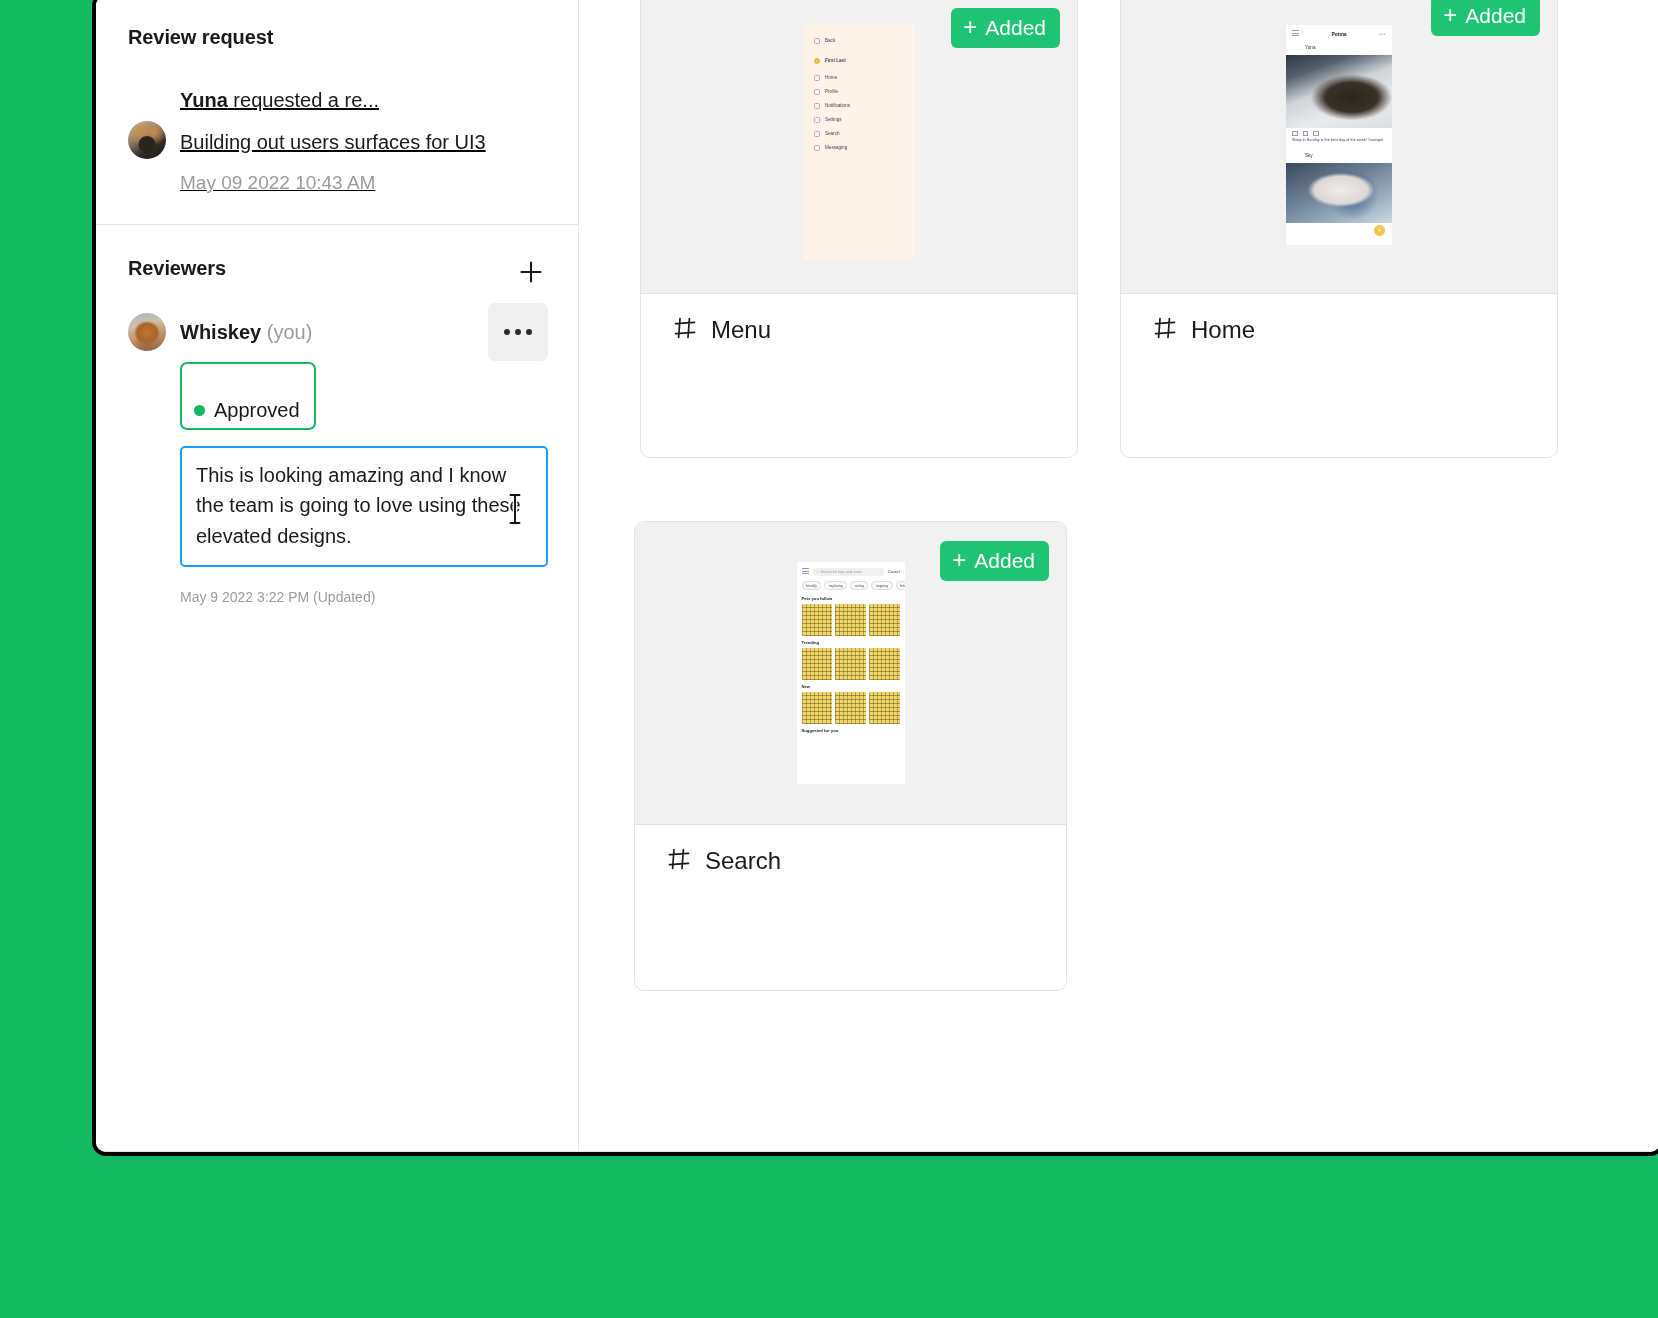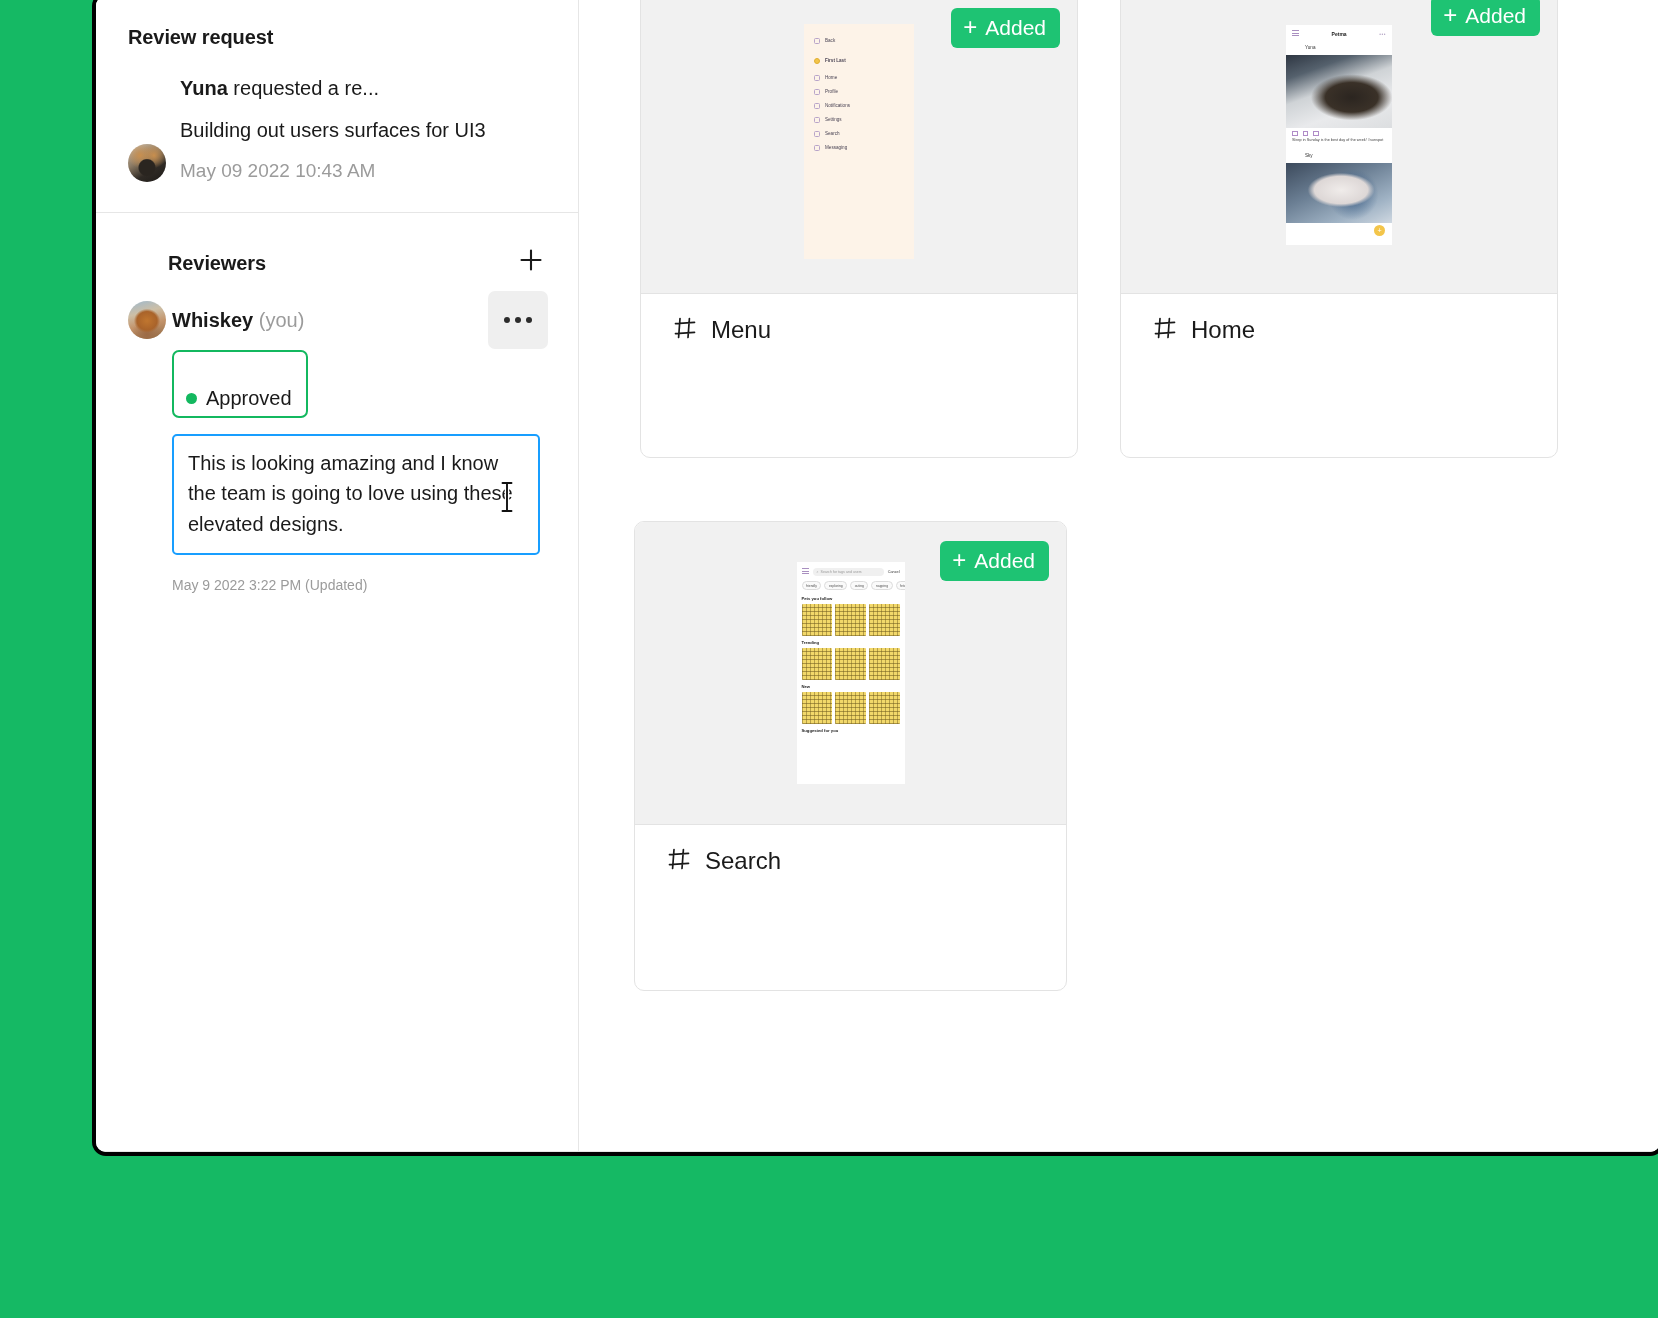--- a/index.html
+++ b/index.html
@@ -60,42 +60,42 @@
 
   .section-title {
     font-size: 20px;
     font-weight: 700;
     color: #1a1a1a;
     letter-spacing: -0.1px;
   }
 
   .section-head {
     display: flex;
-    align-items: flex-end;
+    align-items: flex-start;
     justify-content: space-between;
-    margin-left: 40px;
   }
 
   #add-reviewer-button {
     width: 30px;
     height: 30px;
     display: flex;
     align-items: center;
     justify-content: center;
     background: transparent;
     border: none;
     cursor: pointer;
     color: #333;
   }
 
   .request-row {
     display: flex;
-    align-items: flex-end;
+    align-items: center;
     gap: 14px;
-    margin-top: 25px;
+    margin-top: 37px;
+    text-decoration: underline;
   }
 
   .avatar {
     width: 38px;
     height: 38px;
     border-radius: 50%;
     flex: none;
     overflow: hidden;
     position: relative;
     background: #cbbda8;
@@ -125,21 +125,21 @@
     margin-top: 17px;
     white-space: nowrap;
   }
 
   
   #reviewers-section { padding-top: 32px; }
 
   .reviewer-row {
     display: flex;
     align-items: flex-start;
-    gap: 6px;
+    gap: 14px;
     margin-top: 26px;
   }
 
   .reviewer-main { flex: 1; min-width: 0; }
 
   .reviewer-name-row {
     display: flex;
     align-items: center;
     justify-content: space-between;
     height: 38px;

